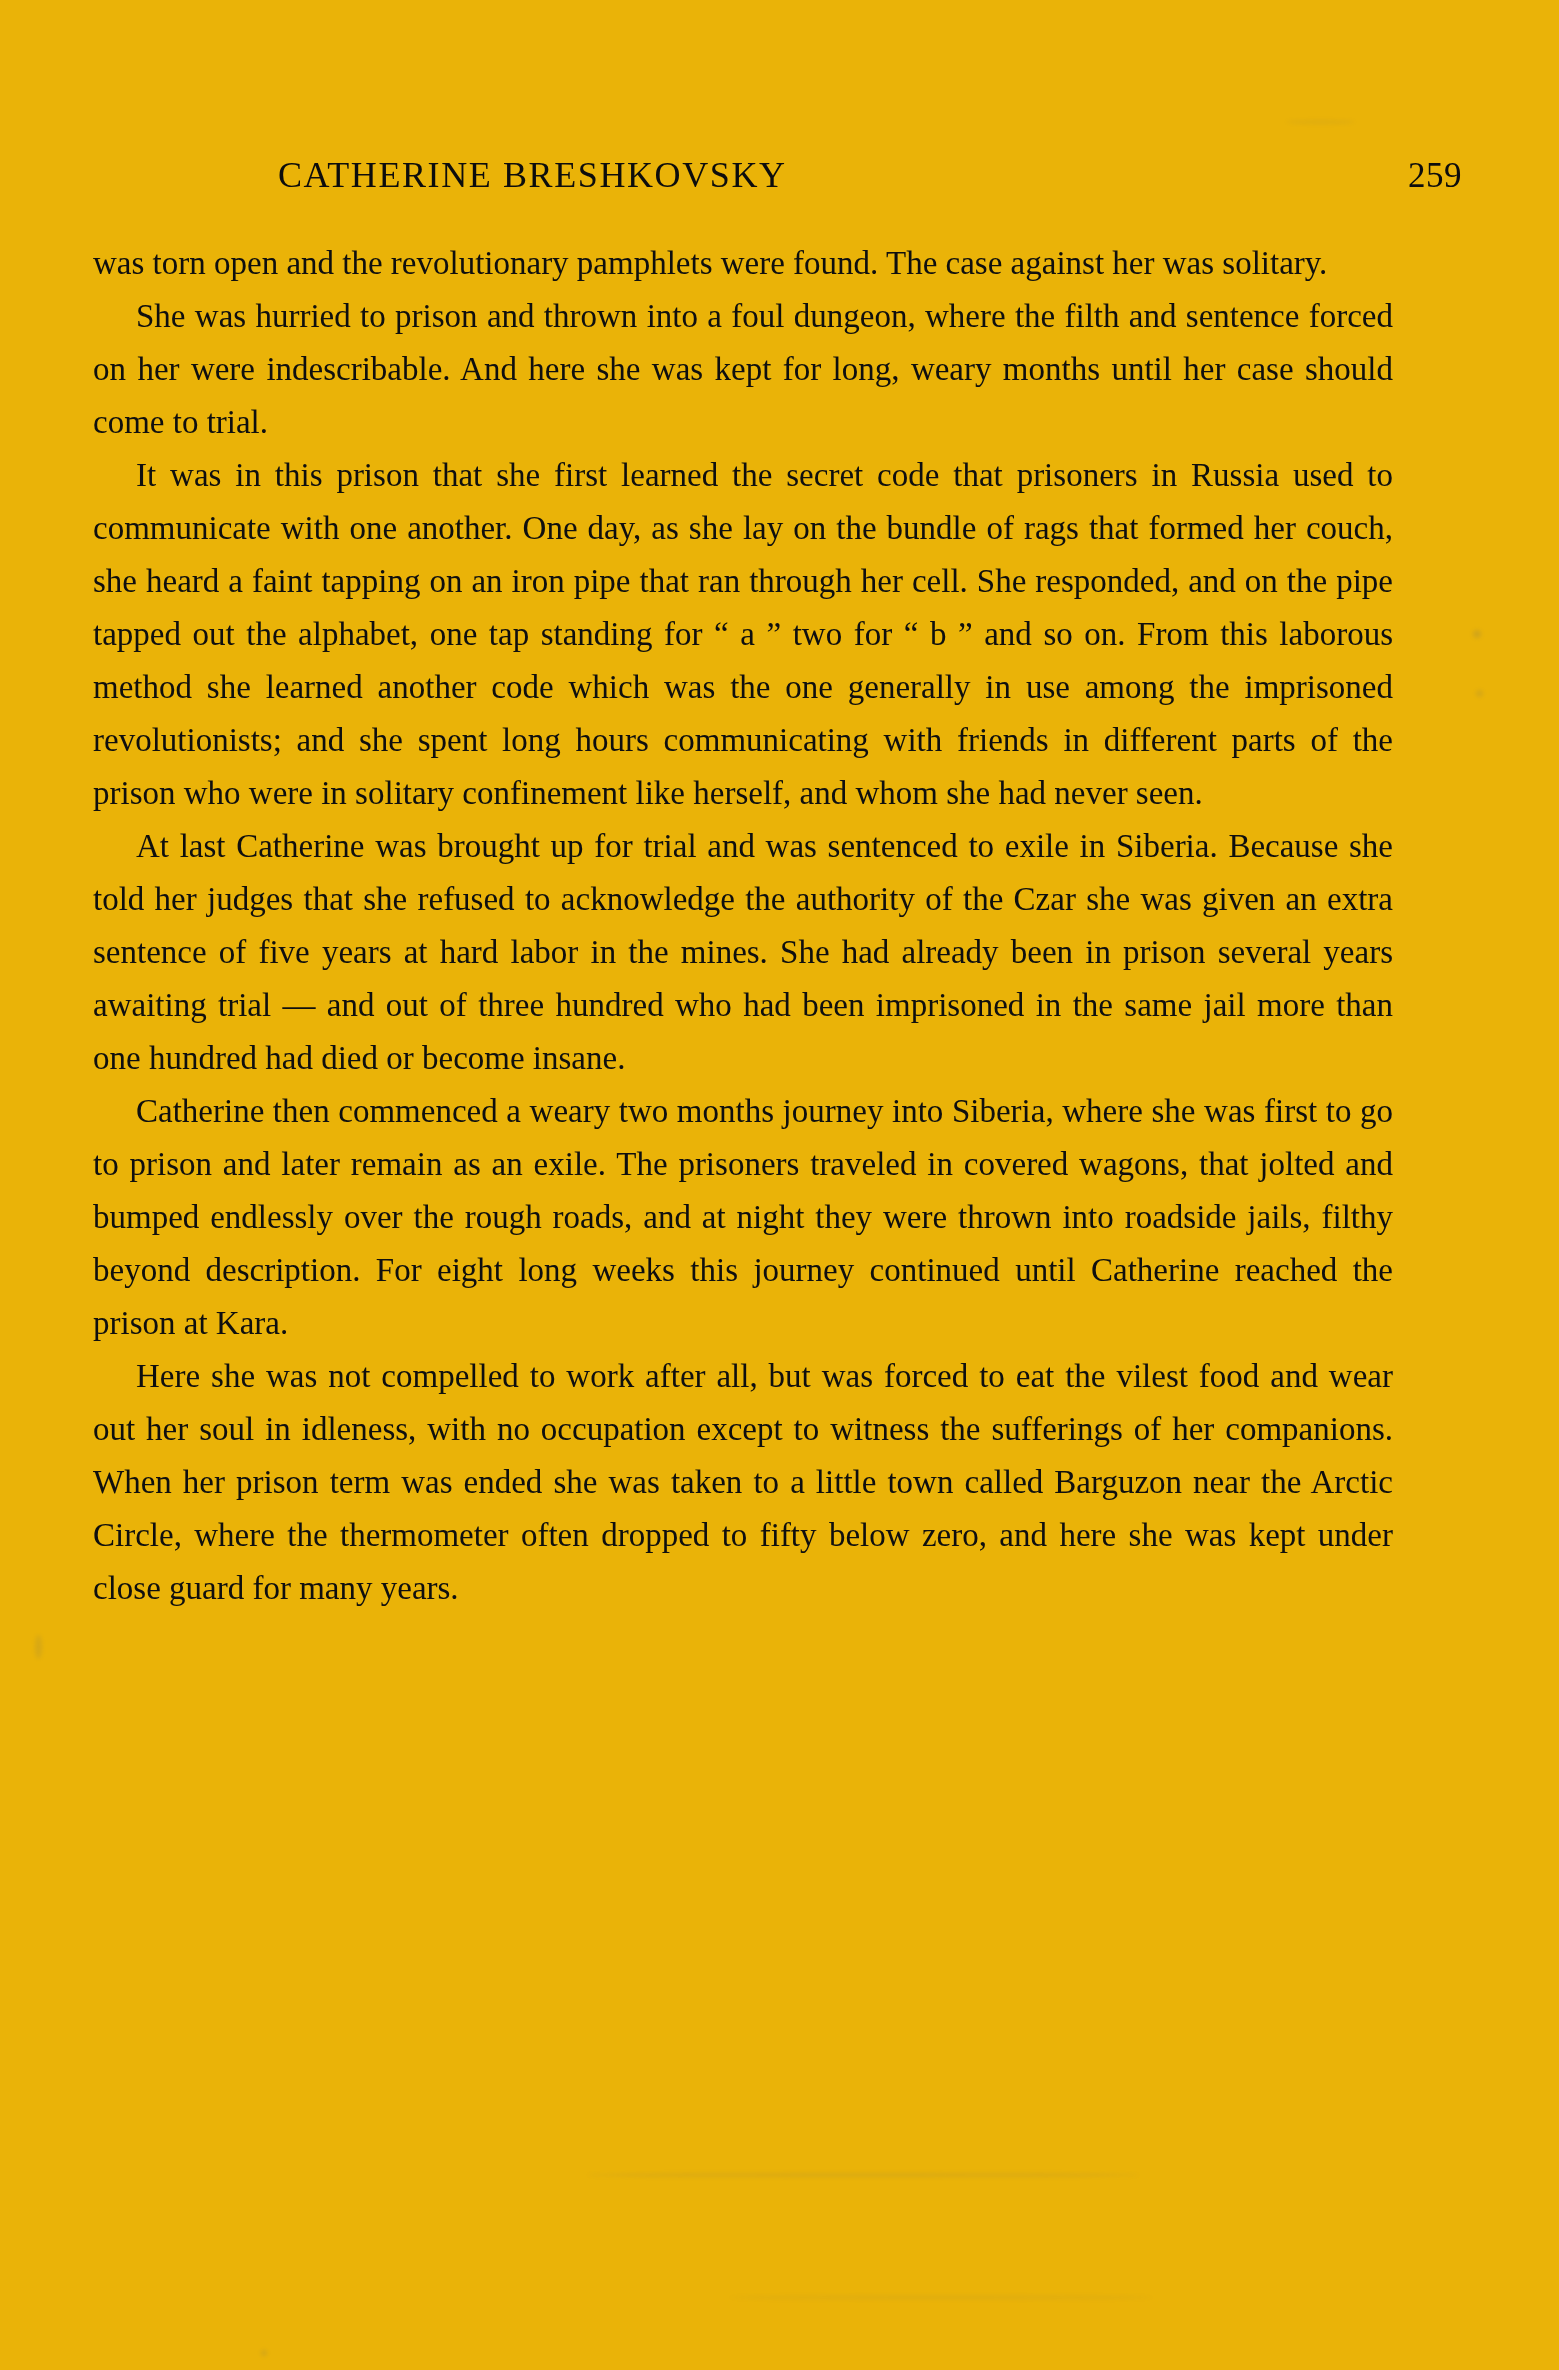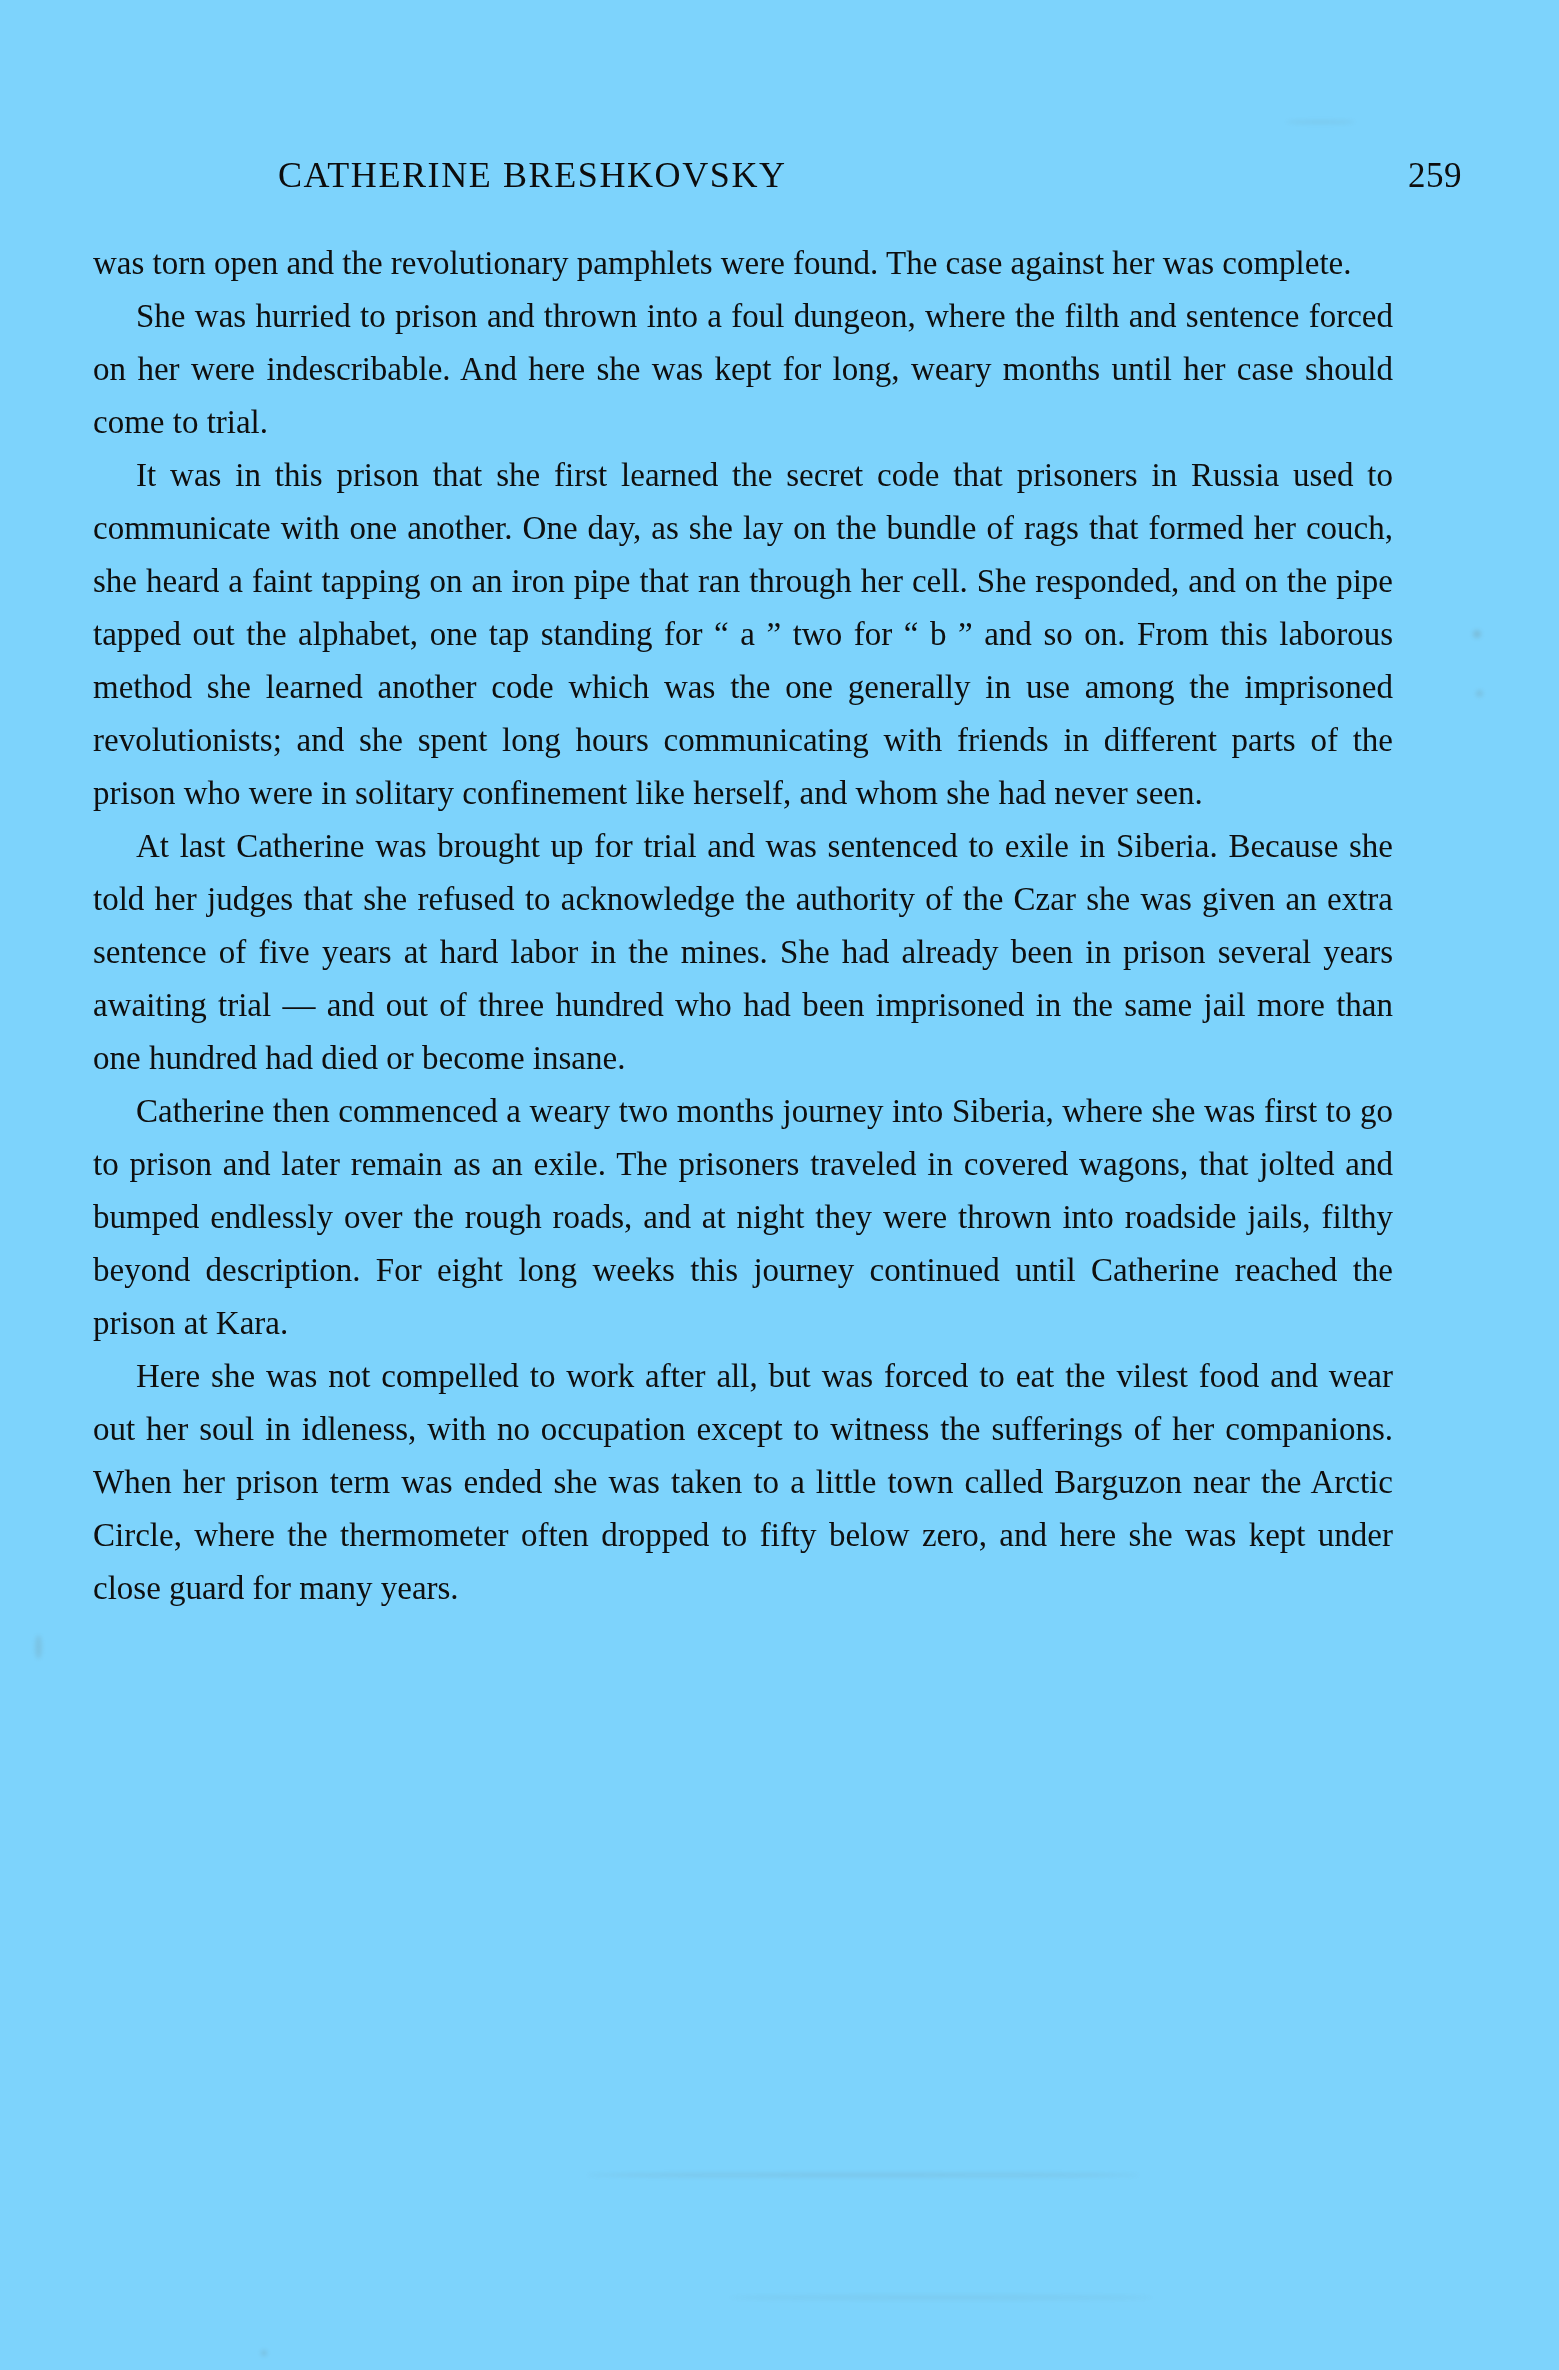--- a/index.html
+++ b/index.html
@@ -4,21 +4,21 @@
 <style>
   html, body {
     margin: 0;
     padding: 0;
     background: #ffffff;
   }
   .page {
     position: relative;
     width: 1559px;
     height: 2370px;
-    background: #7dd3fc;
+    background: #eab308;
     font-family: "Liberation Serif", serif;
     color: #101010;
     overflow: hidden;
   }
   .page-inner {
     position: absolute;
     left: 91px;
     top: 128px;
     width: 1379px;
   }
@@ -81,21 +81,21 @@
 <div class="page">
 
   <div class="page-inner">
 
     <div class="header">
       <span class="running-head">CATHERINE BRESHKOVSKY</span>
       <span class="folio">259</span>
     </div>
 
     <div class="body-text">
-      <p class="para first">was torn open and the revolutionary pamphlets were found.   The case against her was complete.</p>
+      <p class="para first">was torn open and the revolutionary pamphlets were found.   The case against her was solitary.</p>
       <p class="para">She was hurried to prison and thrown into a foul dungeon, where the filth and sentence forced on her were indescribable.   And here she was kept for long, weary months until her case should come to trial.</p>
       <p class="para">It was in this prison that she first learned the secret code that prisoners in Russia used to communicate with one another.   One day, as she lay on the bundle of rags that formed her couch, she heard a faint tapping on an iron pipe that ran through her cell.   She responded, and on the pipe tapped out the alphabet, one tap standing for “ a ” two for “ b ” and so on.   From this laborous method she learned another code which was the one generally in use among the imprisoned revolutionists; and she spent long hours communicating with friends in different parts of the prison who were in solitary confinement like herself, and whom she had never seen.</p>
       <p class="para">At last Catherine was brought up for trial and was sentenced to exile in Siberia.   Because she told her judges that she refused to acknowledge the authority of the Czar she was given an extra sentence of five years at hard labor in the mines.   She had already been in prison several years awaiting trial — and out of three hundred who had been imprisoned in the same jail more than one hundred had died or become insane.</p>
       <p class="para">Catherine then commenced a weary two months journey into Siberia, where she was first to go to prison and later remain as an exile.   The prisoners traveled in covered wagons, that jolted and bumped endlessly over the rough roads, and at night they were thrown into roadside jails, filthy beyond description.   For eight long weeks this journey continued until Catherine reached the prison at Kara.</p>
       <p class="para">Here she was not compelled to work after all, but was forced to eat the vilest food and wear out her soul in idleness, with no occupation except to witness the sufferings of her companions.   When her prison term was ended she was taken to a little town called Barguzon near the Arctic Circle, where the thermometer often dropped to fifty below zero, and here she was kept under close guard for many years.</p>
     </div>
 
   </div>
 
   <div class="smudge s1"></div>

